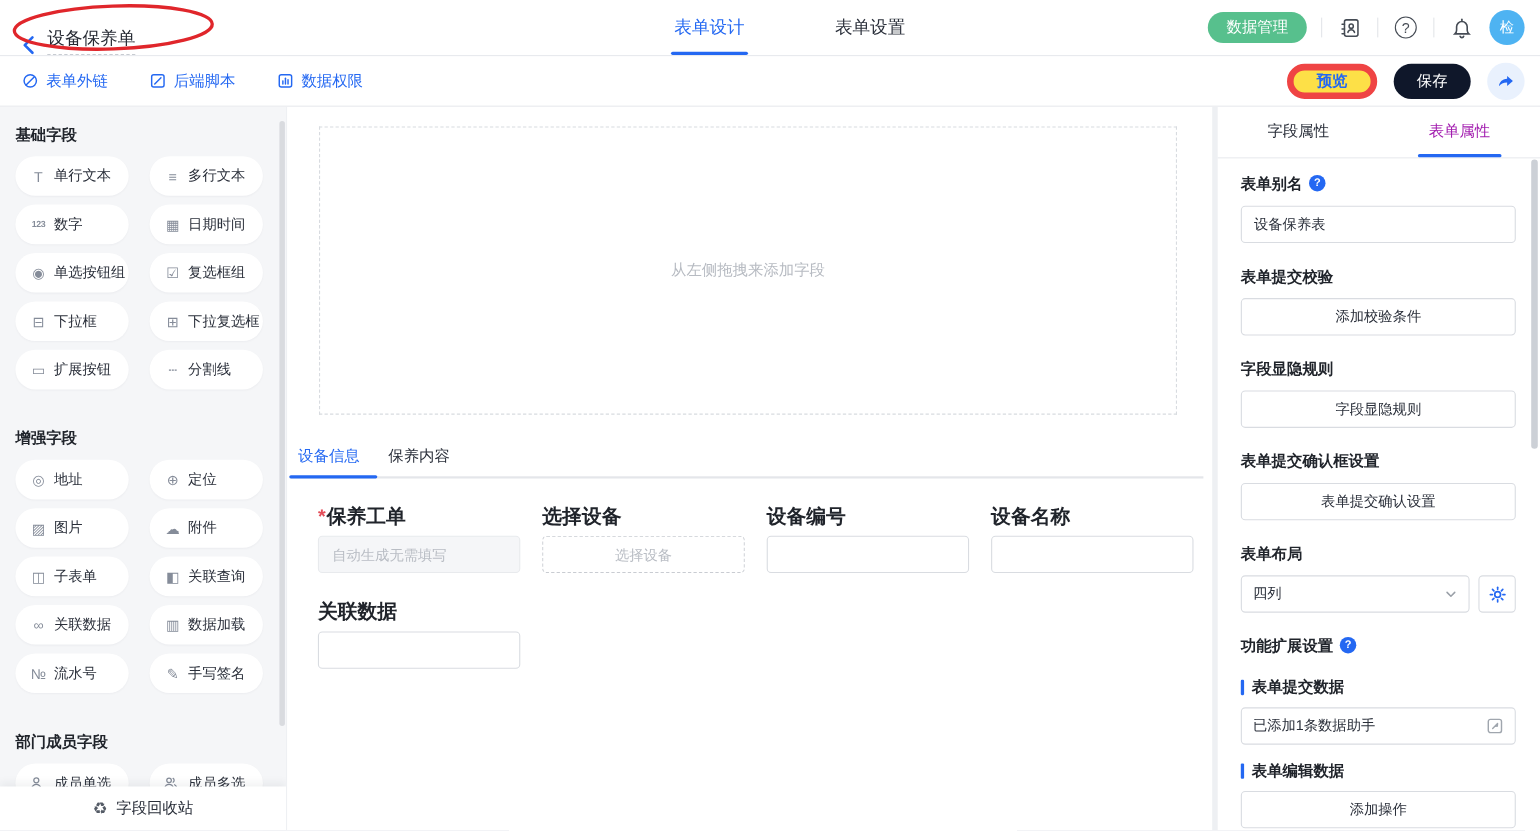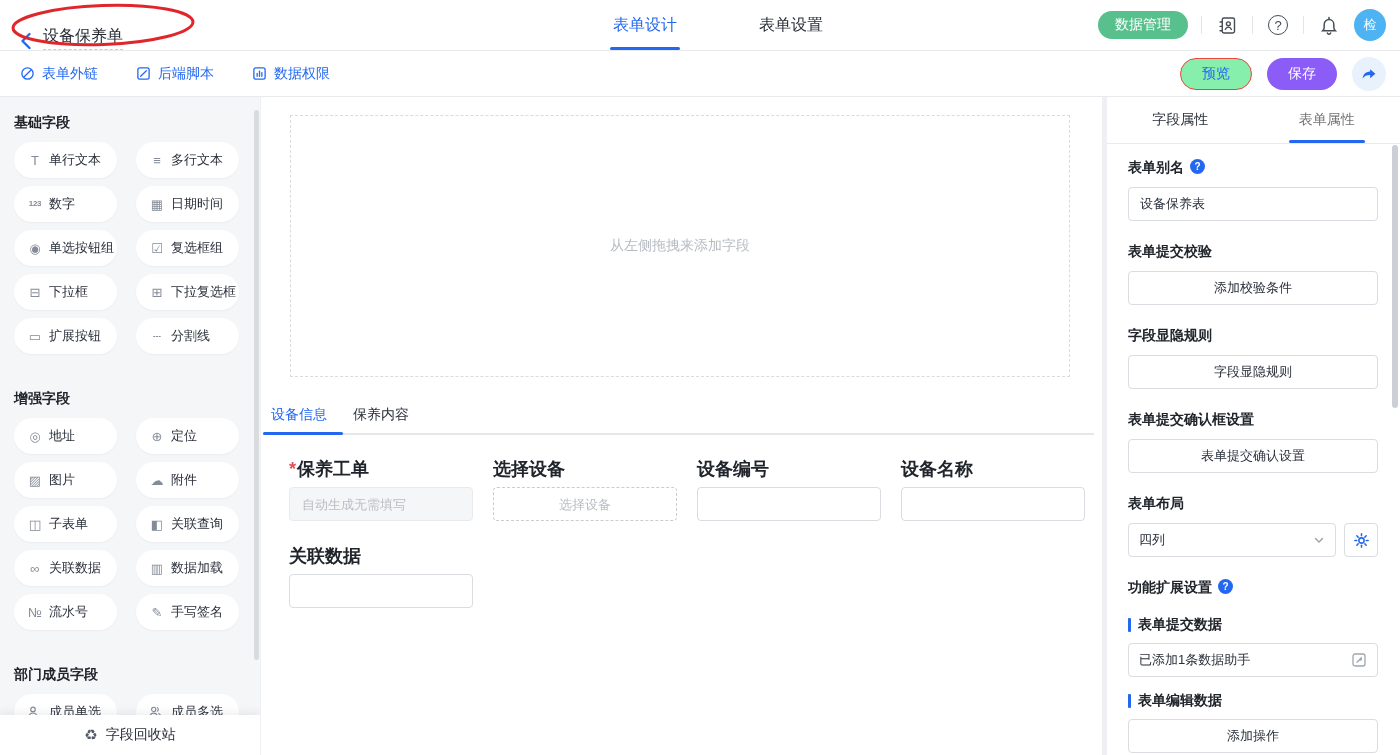--- a/index.html
+++ b/index.html
@@ -24,23 +24,23 @@
   .circle-q{width:20px;height:20px;border:1.6px solid #454b54;border-radius:50%;display:flex;align-items:center;
             justify-content:center;font-size:13px;color:#454b54;box-sizing:border-box;}
   .avatar{width:32px;height:32px;border-radius:50%;background:#4eb3f2;color:#fff;display:flex;align-items:center;
           justify-content:center;font-size:13px;cursor:pointer;}
 
   
   .subbar{position:absolute;top:51px;left:0;right:0;height:45px;background:#fff;border-bottom:1px solid #e8eaee;z-index:4;}
   .sub-links{position:absolute;left:20px;top:0;height:45px;display:flex;gap:38px;align-items:center;}
   .sub-link{display:flex;gap:7px;align-items:center;color:#2468f2;font-size:14px;cursor:pointer;}
   .sub-actions{position:absolute;right:14px;top:6px;display:flex;gap:15px;align-items:center;}
-  .btn-preview{height:32px;padding:0 21px;border-radius:16px;background:#86efac;border:1px solid #ef4444;color:#2468f2;
-               font-size:14px;font-family:inherit;cursor:pointer;}
-  .btn-save{height:32px;padding:0 21px;border-radius:16px;background:#8b5cf6;border:none;color:#fff;
+  .btn-preview{height:32px;padding:0 21px;border-radius:16px;background:#fde047;border:6px solid #ef4444;color:#2468f2;
+               font-size:14px;font-family:inherit;cursor:pointer;font-weight:bold;}
+  .btn-save{height:32px;padding:0 21px;border-radius:16px;background:#0f172a;border:none;color:#fff;
             font-size:14px;font-family:inherit;cursor:pointer;}
   .share-circle{width:34px;height:34px;border-radius:50%;background:#e9f1fd;display:flex;align-items:center;
                 justify-content:center;cursor:pointer;}
 
   
   .sidebar{position:absolute;top:97px;left:0;width:260px;bottom:0;background:#f5f6f8;overflow:hidden;}
   .sb-inner{padding:15px 0 0 14px;}
   .sec-title{height:20px;line-height:20px;font-size:14px;font-weight:700;color:#20242b;margin:0 0 10px 0;}
   .sec-title.mt{margin-top:34px;}
   .pill-grid{display:flex;flex-wrap:wrap;gap:8px 19px;width:226px;}
@@ -71,21 +71,21 @@
   .cinput{width:100%;height:34px;box-sizing:border-box;border:1px solid #d9dce1;border-radius:4px;padding:0 12px;
           font-size:13px;color:#333;font-family:inherit;background:#fff;}
   .cinput::placeholder{color:#b9bdc4;}
   .cinput.disabled{background:#f5f6f8;border-color:#e8eaed;}
   .cinput.dashed{border:1px dashed #c9ccd2;text-align:center;}
 
   
   .panel{position:absolute;left:1107px;top:97px;width:293px;bottom:0;background:#fff;}
   .panel-tabs{height:46px;border-bottom:1px solid #e8eaee;display:flex;position:relative;}
   .ptab{flex:1;display:flex;align-items:center;justify-content:center;font-size:14px;color:#2a2f3a;cursor:pointer;}
-  .ptab.active{color:#737373;}
+  .ptab.active{color:#a21caf;}
   .ptab-line{position:absolute;bottom:0;height:3px;width:76px;background:#2468f2;left:calc(75% - 38px);border-radius:2px;}
   .panel-body{position:absolute;left:21px;top:46px;width:250px;}
   .prop-label{display:flex;align-items:flex-start;gap:6px;height:20px;font-size:14px;font-weight:700;color:#20242b;margin-top:22px;}
   .prop-label.first{margin-top:16px;}
   .help-dot{width:15px;height:15px;border-radius:50%;background:#2468f2;color:#fff;font-size:10px;font-weight:700;
             display:flex;align-items:center;justify-content:center;cursor:pointer;}
   .pinput{width:100%;height:34px;box-sizing:border-box;border:1px solid #d9dce1;border-radius:4px;padding:0 11px;
           font-size:13px;color:#2a2f3a;font-family:inherit;margin-top:8px;}
   .pbtn{width:100%;height:34px;box-sizing:border-box;border:1px solid #d9dce1;border-radius:4px;background:#fff;
         font-size:13px;color:#2a2f3a;font-family:inherit;margin-top:8px;cursor:pointer;}

